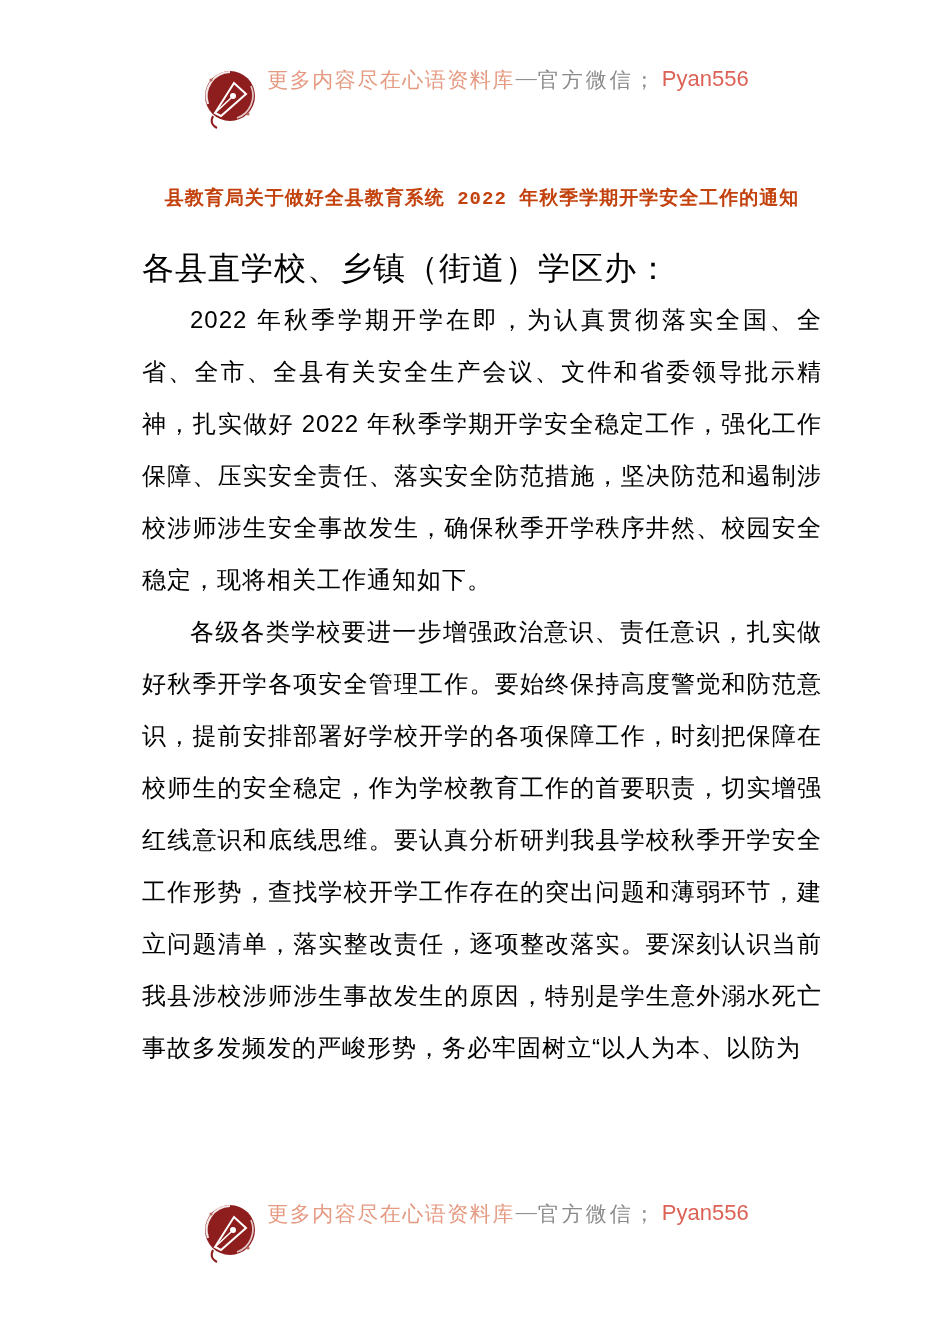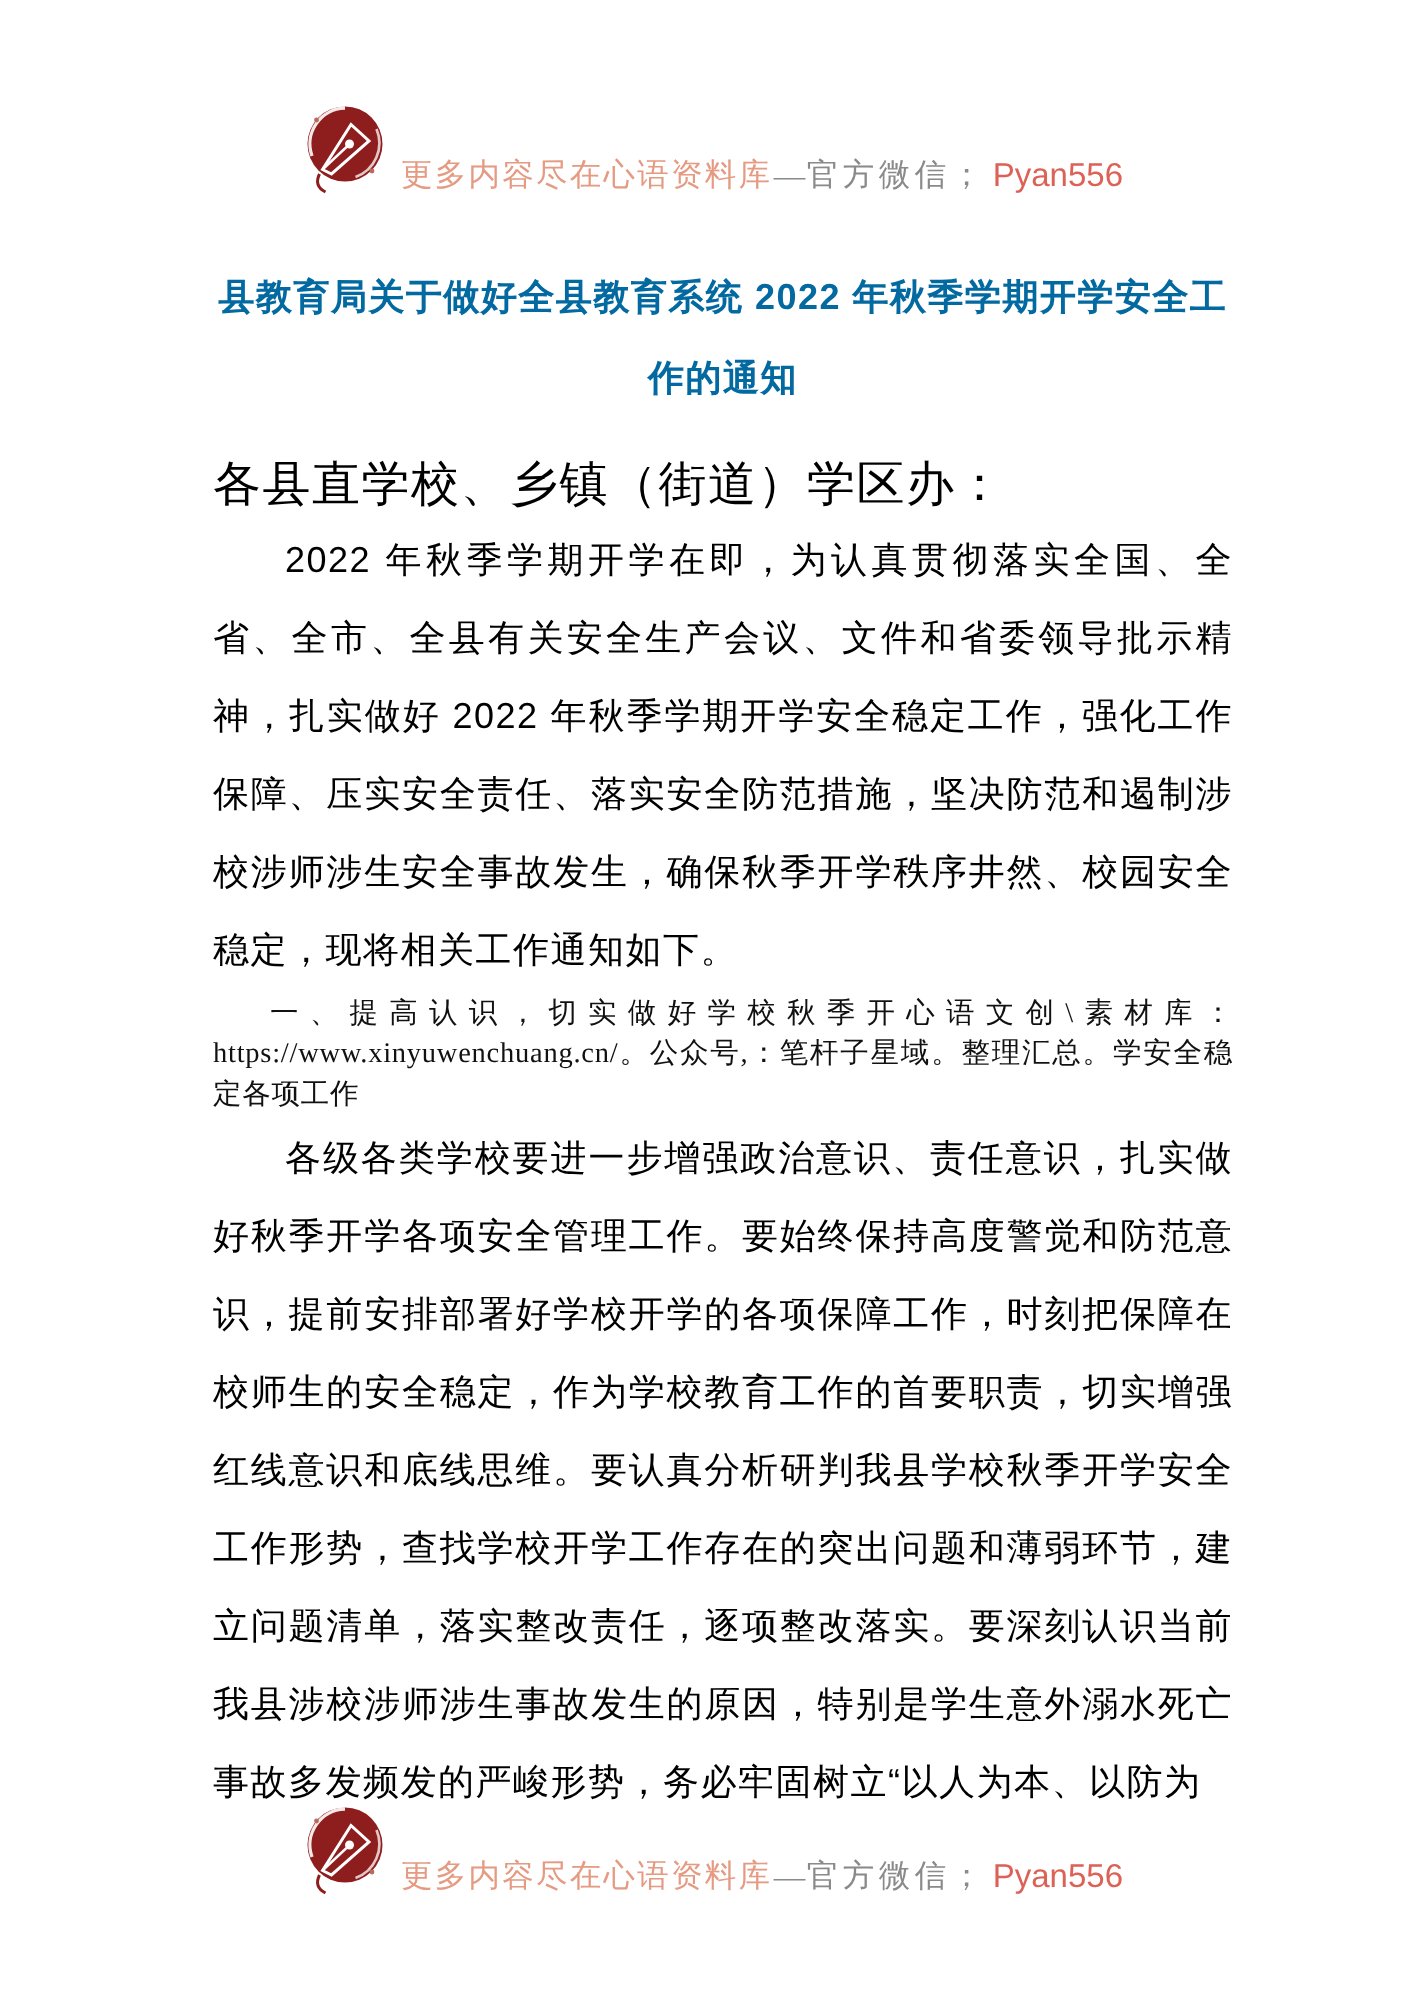--- a/index.html
+++ b/index.html
@@ -9,21 +9,21 @@
     background: #ffffff;
     position: relative;
     overflow: hidden;
     font-family: "Liberation Serif", serif;
   }
   .page { position: absolute; inset: 0; }
 
   
   .wm {
     position: absolute; left: 0; right: 0;
-    display: flex; align-items: flex-end; justify-content: center;
+    display: flex; align-items: flex-start; justify-content: center;
     white-space: nowrap;
   }
   .wm-header { top: 66px; }
   .wm-footer { top: 1200px; }
   .wm-logo { width: 58px; height: 64px; margin-right: 8px; flex: 0 0 auto; }
   .wm-main {
     color: #e59a82;
     font-size: 21px;
     letter-spacing: 1.5px;
     font-family: "Liberation Serif", serif;
@@ -43,27 +43,27 @@
   }
 
   
   .content {
     position: absolute;
     left: 142px; width: 680px; top: 172px;
     color: #000;
   }
   .doc-title {
     margin: 0;
-    font-family: Liberation Sans, sans-serif;
+    font-family: Liberation Mono, monospace;
     font-weight: bold;
-    font-size: 24px;
+    font-size: 19px;
     line-height: 54px;
     text-align: center;
     letter-spacing: 1px;
-    color: #0369a1;
+    color: #c2410c;
   }
   .salutation {
     margin: 16px 0 0 0;
     font-family: "Liberation Sans", sans-serif;
     font-size: 32px;
     line-height: 52px;
     letter-spacing: 1px;
   }
   .para {
     margin: 0;
@@ -108,21 +108,20 @@
     <span class="wm-main">更多内容尽在心语资料库</span>
       <span class="wm-dash">—</span>
       <span class="wm-label">官方微信；</span>
     <span class="wm-id">Pyan556</span>
   </div>
 
   <div class="content">
     <h1 class="doc-title">县教育局关于做好全县教育系统 2022 年秋季学期开学安全工作的通知</h1>
     <p class="salutation">各县直学校、乡镇（街道）学区办：</p>
     <p class="para">2022 年秋季学期开学在即，为认真贯彻落实全国、全省、全市、全县有关安全生产会议、文件和省委领导批示精神，扎实做好 2022 年秋季学期开学安全稳定工作，强化工作保障、压实安全责任、落实安全防范措施，坚决防范和遏制涉校涉师涉生安全事故发生，确保秋季开学秩序井然、校园安全稳定，现将相关工作通知如下。</p>
-    <p class="insert">一、提高认识，切实做好学校秋季开心语文创\素材库：https://www.xinyuwenchuang.cn/。公众号,：笔杆子星域。整理汇总。学安全稳定各项工作</p>
     <p class="para">各级各类学校要进一步增强政治意识、责任意识，扎实做好秋季开学各项安全管理工作。要始终保持高度警觉和防范意识，提前安排部署好学校开学的各项保障工作，时刻把保障在校师生的安全稳定，作为学校教育工作的首要职责，切实增强红线意识和底线思维。要认真分析研判我县学校秋季开学安全工作形势，查找学校开学工作存在的突出问题和薄弱环节，建立问题清单，落实整改责任，逐项整改落实。要深刻认识当前我县涉校涉师涉生事故发生的原因，特别是学生意外溺水死亡事故多发频发的严峻形势，务必牢固树立“以人为本、以防为</p>
   </div>
 
   <div class="wm wm-footer">
     <span class="wm-logo">
       <svg width="58" height="64" viewBox="0 0 58 64">
         <circle cx="29" cy="30" r="25" fill="#8e1d1d"></circle>
         <path d="M29 6 A24 24 0 0 0 7 38" stroke="#ffffff" stroke-width="2.2" fill="none" opacity="0.9"></path>
         <path d="M50 20 A24 24 0 0 1 36 52" stroke="#ffffff" stroke-width="1.8" fill="none" opacity="0.75"></path>
         <path d="M14 47 L33 17 L45 28 L20 50 Z" fill="#8e1d1d" stroke="#ffffff" stroke-width="2"></path>

